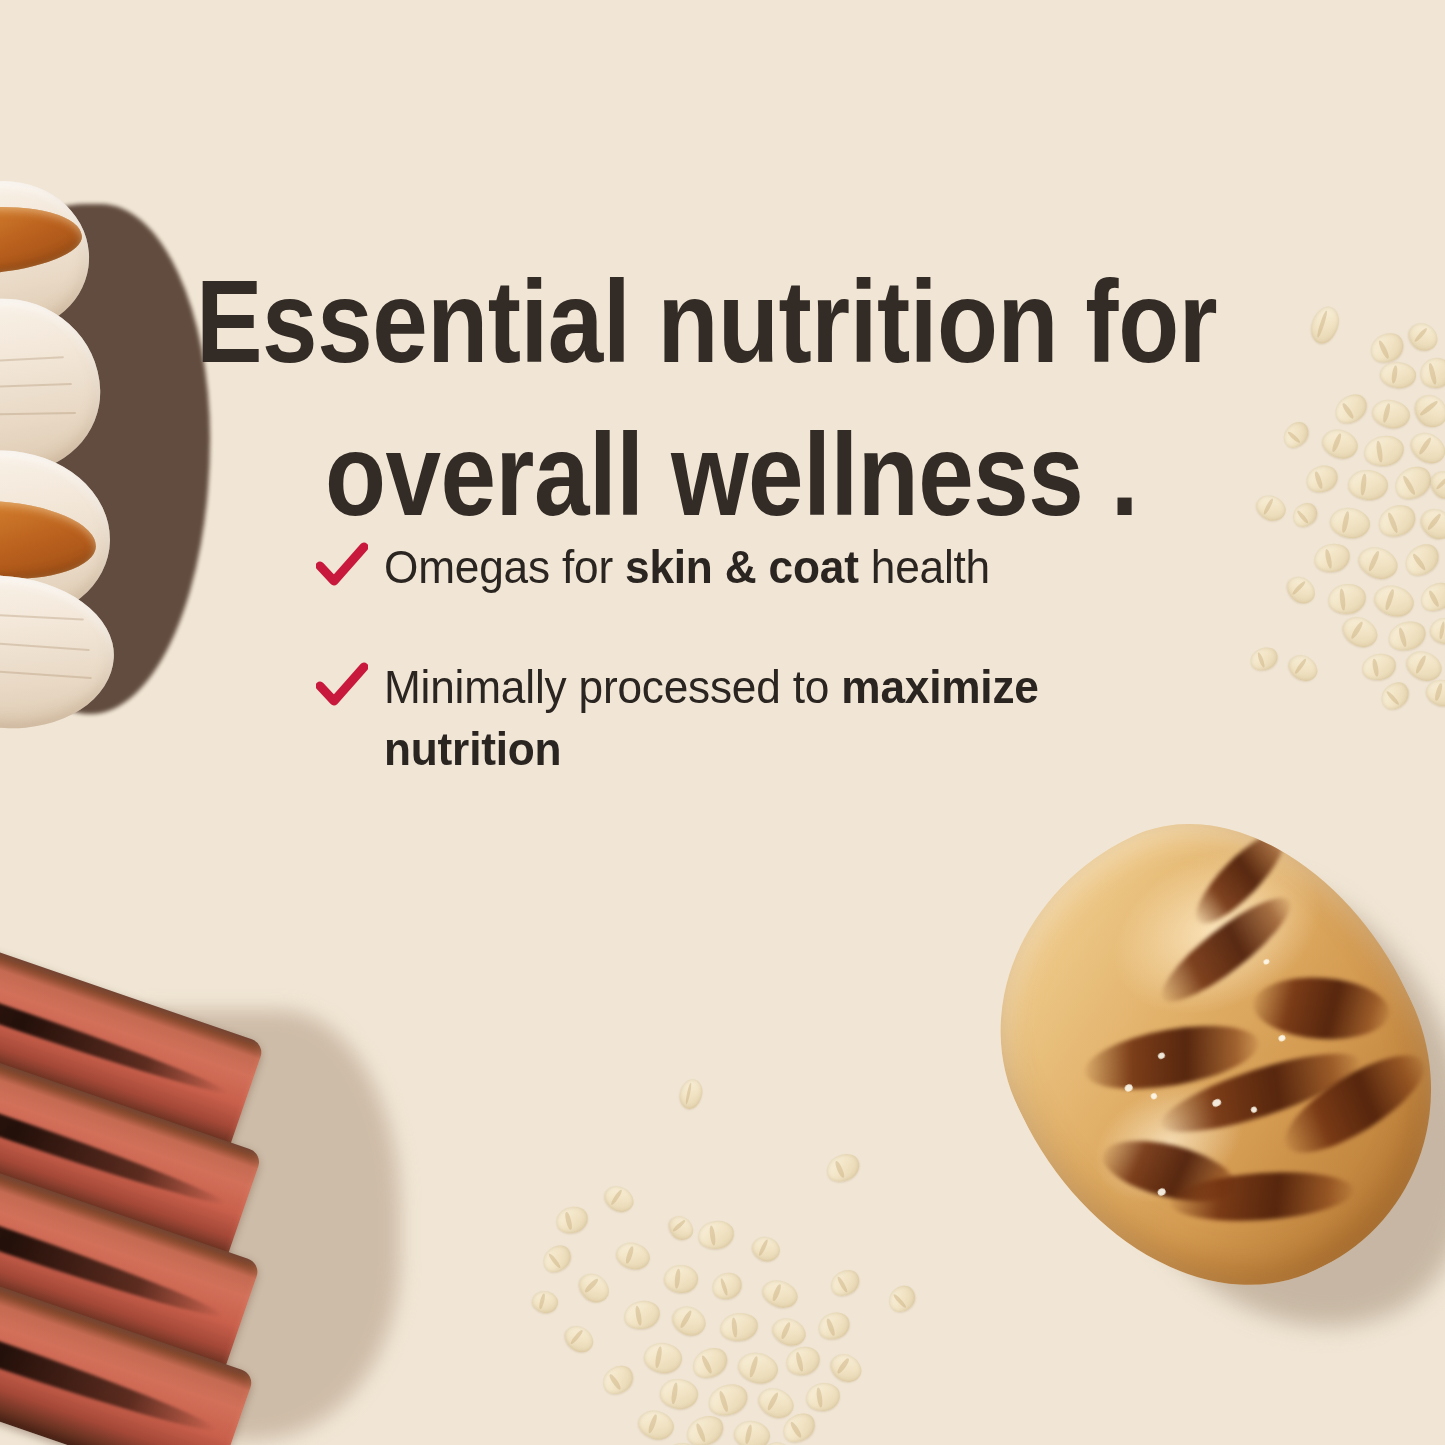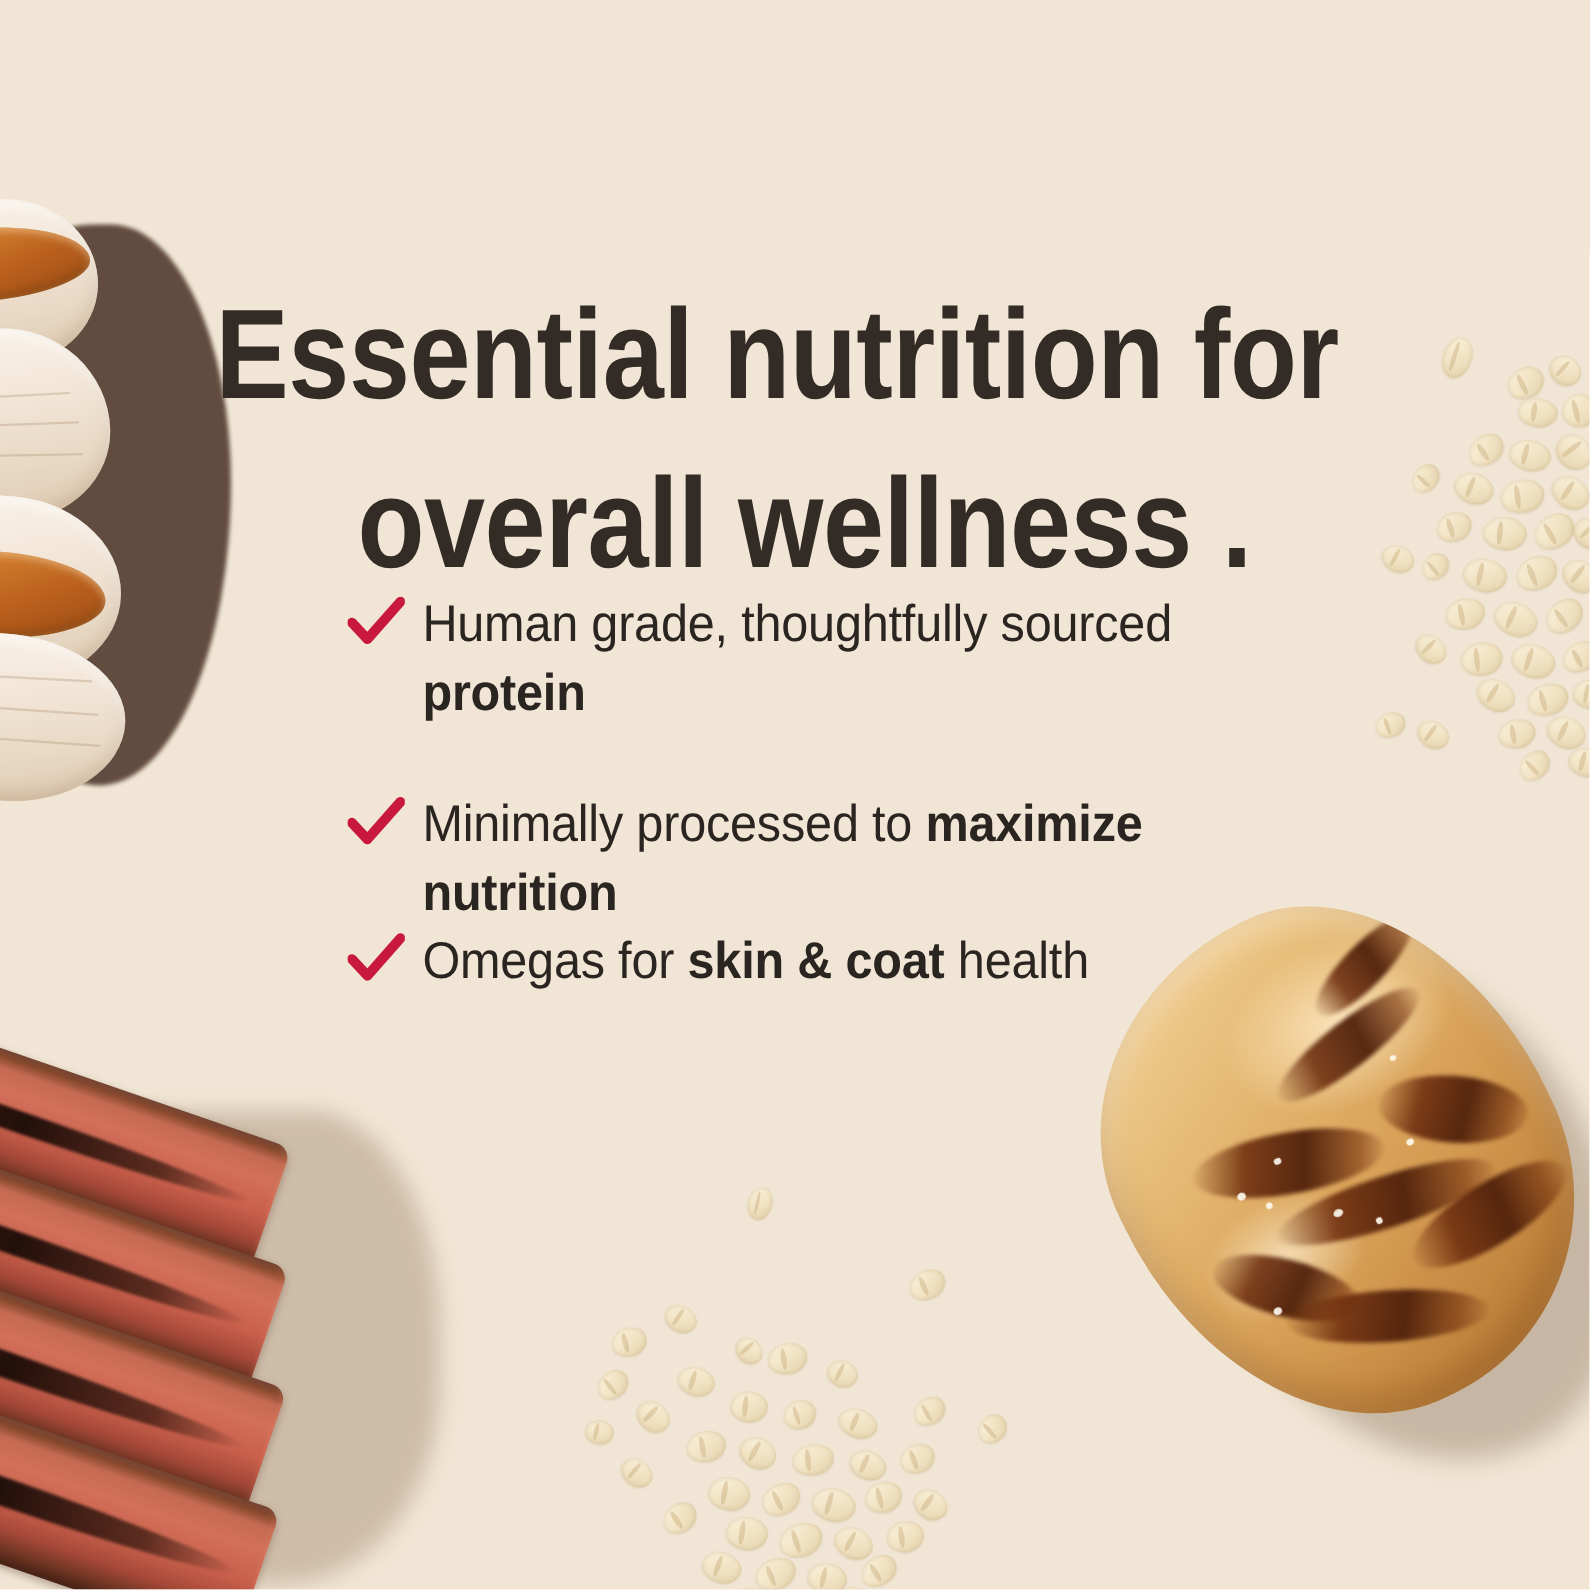--- a/index.html
+++ b/index.html
@@ -309,45 +309,37 @@
     <div class="oat" style="left:196px; top:380px; width:32px; height:26px; transform:rotate(16deg);"></div>
   </div>
 
   <h1 id="headline" class="noselect">
     <span class="hl-line hl-line-1">Essential nutrition for</span>
     <span class="hl-line hl-line-2">overall wellness .</span>
   </h1>
 
   <ul id="bullets" style="list-style:none;margin:0;padding:0;">
 
-    <li class="bullet bullet-1">
+
+    <li class="bullet bullet-2">
       <span class="check-icon">
         <svg viewBox="0 0 52 46" xmlns="http://www.w3.org/2000/svg" aria-hidden="true">
           <path d="M4 24 L18 39 L48 5" fill="none" stroke="#C8183C" stroke-width="9" stroke-linecap="round" stroke-linejoin="round"></path>
         </svg>
       </span>
-      <span class="bullet-text"><span>Human grade, thoughtfully sourced </span><b>protein</b><span></span></span>
+      <span class="bullet-text"><span>Omegas for </span><b>skin &amp; coat</b><span> health</span></span>
     </li>
 
     <li class="bullet bullet-3">
       <span class="check-icon">
         <svg viewBox="0 0 52 46" xmlns="http://www.w3.org/2000/svg" aria-hidden="true">
           <path d="M4 24 L18 39 L48 5" fill="none" stroke="#C8183C" stroke-width="9" stroke-linecap="round" stroke-linejoin="round"></path>
         </svg>
       </span>
       <span class="bullet-text"><span>Minimally processed to </span><b>maximize nutrition</b><span></span></span>
-    </li>
-
-    <li class="bullet bullet-2">
-      <span class="check-icon">
-        <svg viewBox="0 0 52 46" xmlns="http://www.w3.org/2000/svg" aria-hidden="true">
-          <path d="M4 24 L18 39 L48 5" fill="none" stroke="#C8183C" stroke-width="9" stroke-linecap="round" stroke-linejoin="round"></path>
-        </svg>
-      </span>
-      <span class="bullet-text"><span>Omegas for </span><b>skin &amp; coat</b><span> health</span></span>
     </li>
 
   </ul>
 
   <div class="layer" id="chicken-wrap">
     <div id="chicken-shadow"></div>
     <div id="chicken-body">
       <div class="char-mark" style="left:18%;  top:40%; width:44%; height:12%; transform:rotate(16deg);"></div>
       <div class="char-mark" style="left:30%;  top:56%; width:52%; height:10%; transform:rotate(8deg);"></div>
       <div class="char-mark" style="left:44%;  top:26%; width:40%; height:9%;  transform:rotate(-12deg);"></div>

